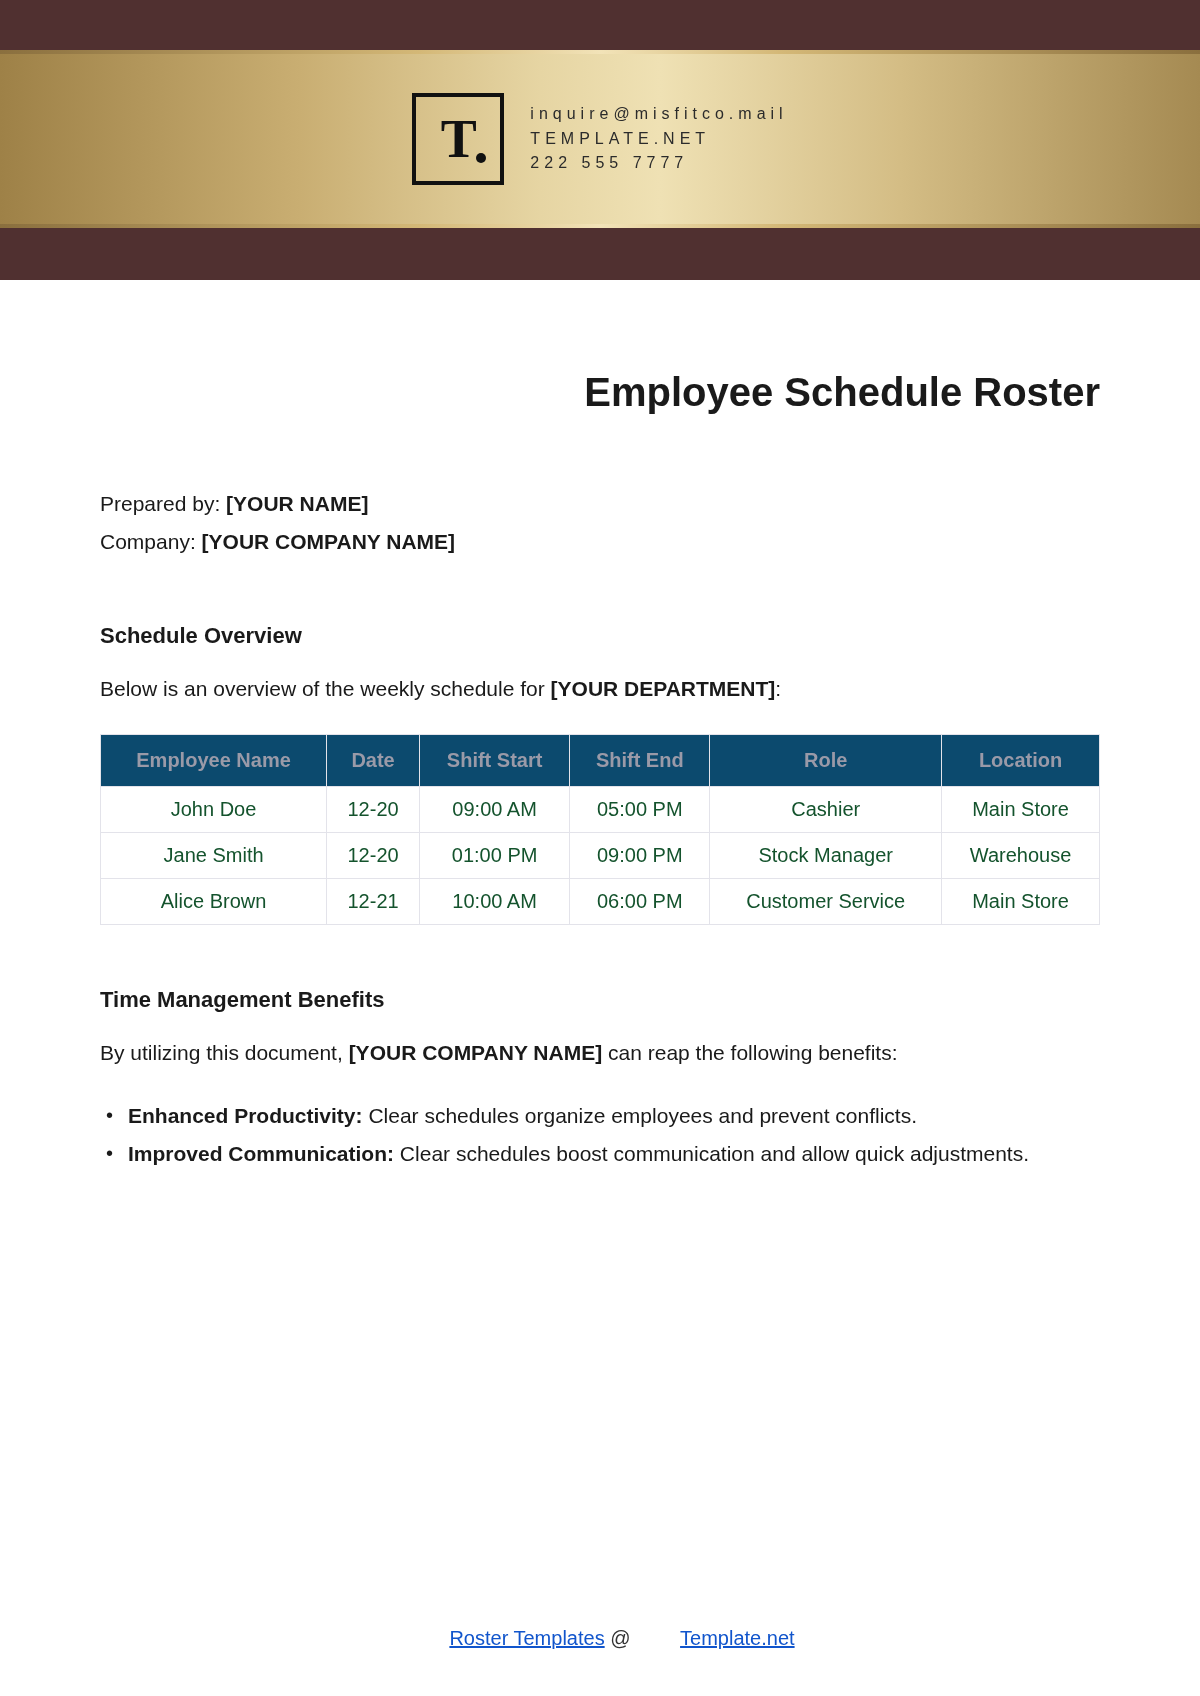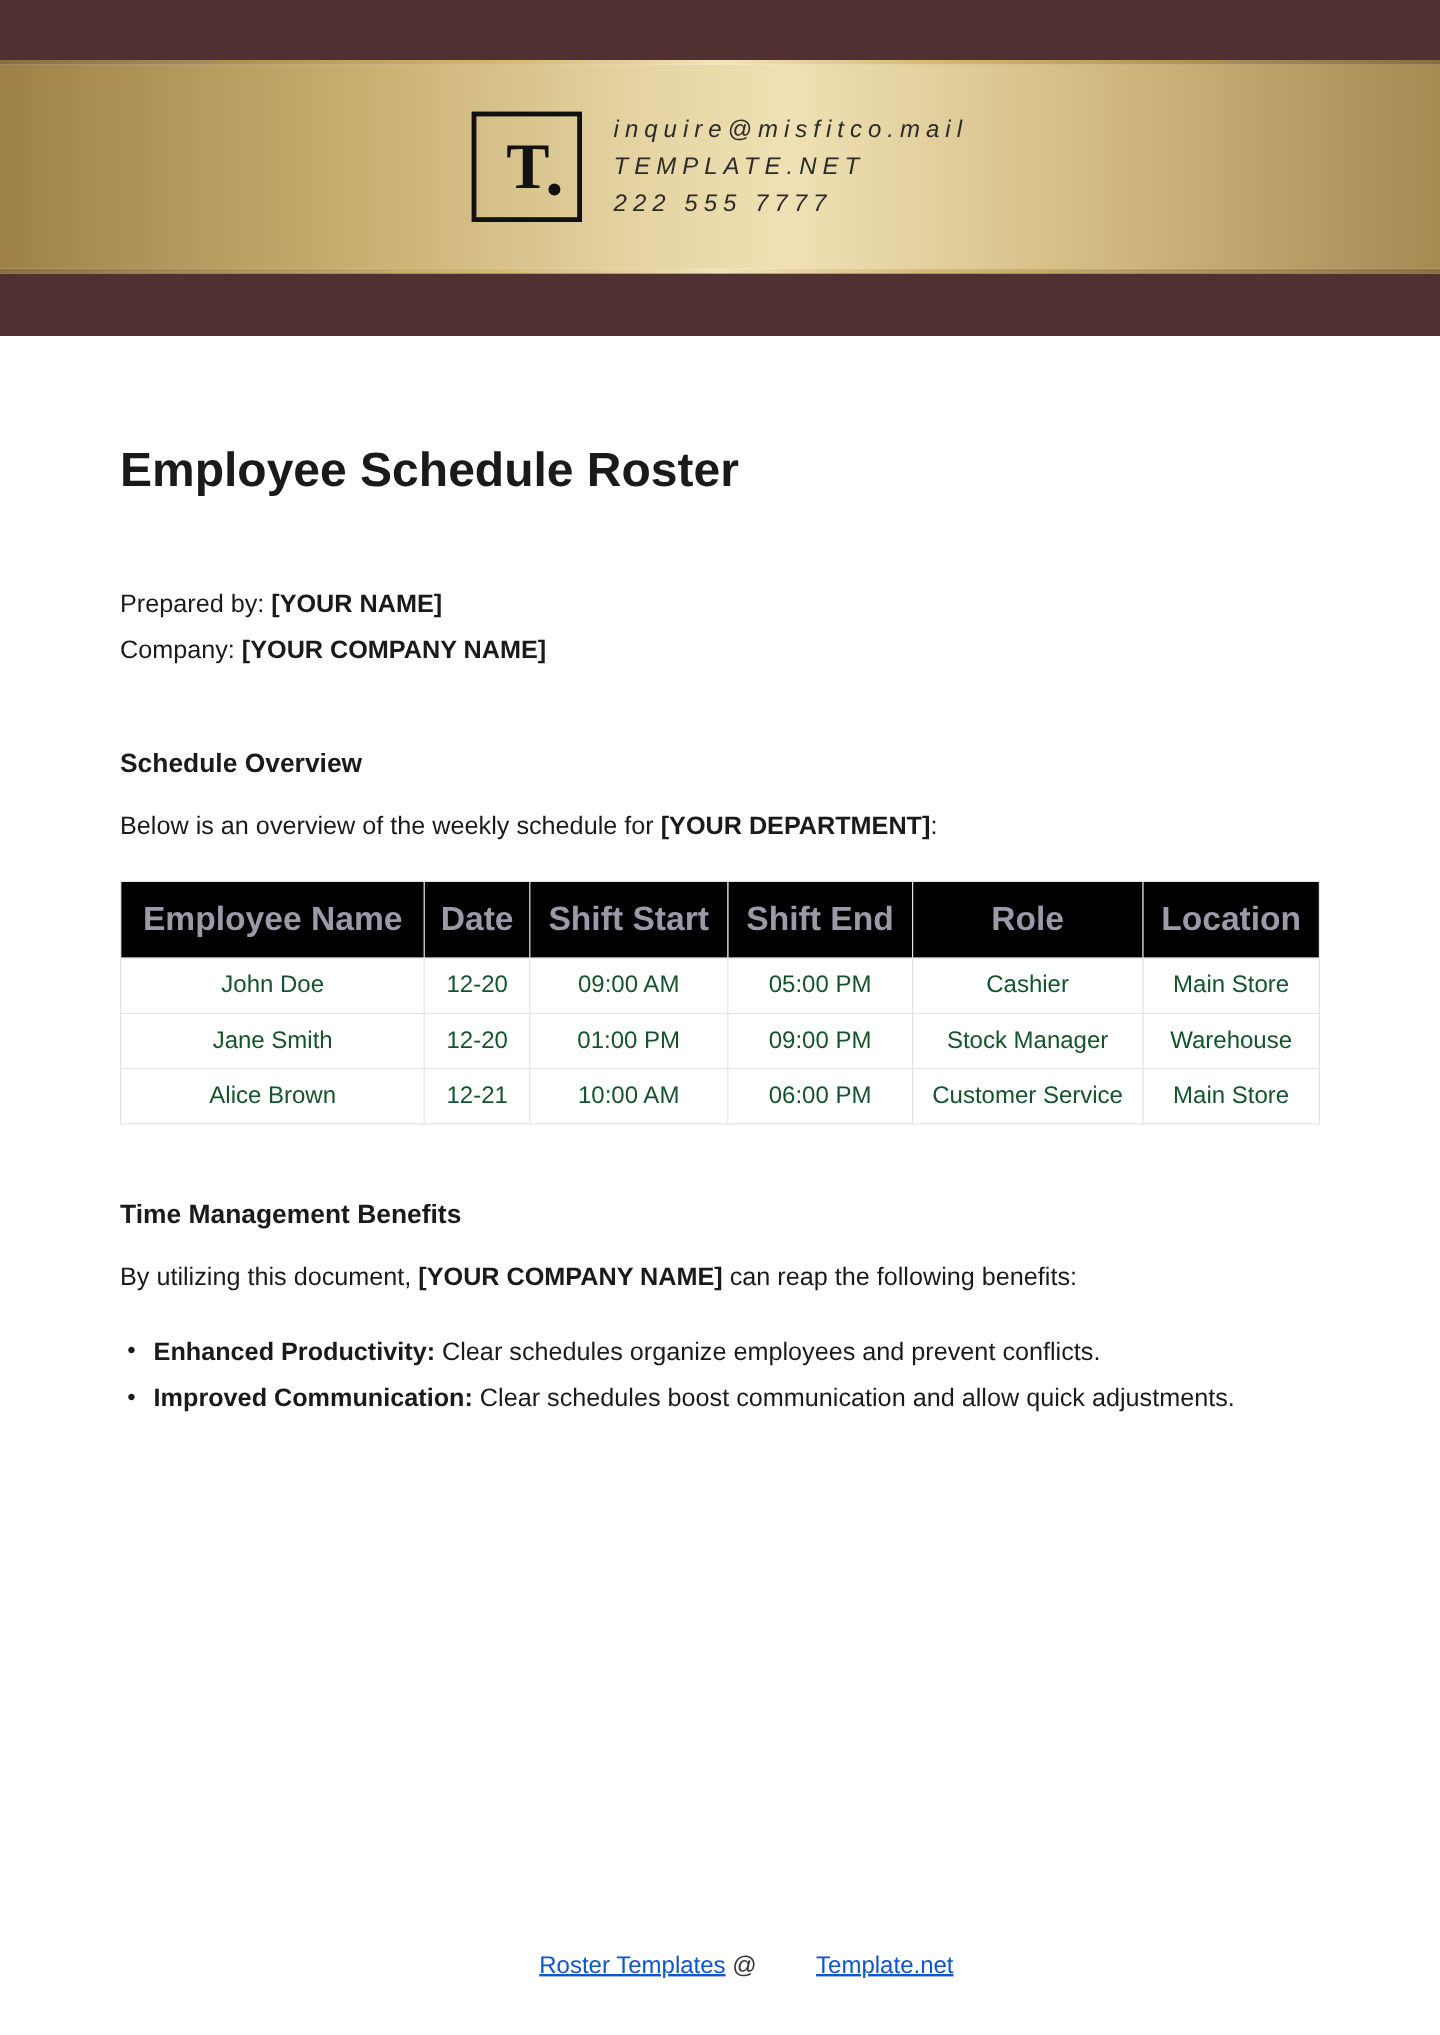--- a/index.html
+++ b/index.html
@@ -51,31 +51,30 @@
   .logo-dot {
     position: absolute;
     bottom: 18px;
     right: 14px;
     width: 10px;
     height: 10px;
     background: #111;
     border-radius: 50%;
   }
   .contact-block {
-    font-size: 20px;
+    font-size: 16px;
     letter-spacing: 5px;
     color: #2b2b2b;
     line-height: 1.55;
-    font-style: italic;
   }
   .content {
     padding: 90px 100px 0 100px;
   }
   h1 {
-    text-align: left;
+    text-align: right;
     font-size: 40px;
     font-weight: 700;
     color: #1a1a1a;
     margin-bottom: 70px;
   }
   .meta-lines p {
     font-size: 21px;
     line-height: 1.8;
   }
   .meta-lines strong { font-weight: 700; }
@@ -97,24 +96,24 @@
     border-collapse: collapse;
     font-size: 20px;
   }
   th, td {
     border: 1px solid #e3e3ea;
     padding: 11px 10px;
     text-align: center;
     vertical-align: middle;
   }
   th {
-    background: #000000;
+    background: #0c4a6e;
     color: #9a9aa8;
     font-weight: 700;
-    font-size: 28px;
+    font-size: 20px;
     line-height: 1.45;
   }
   td { color: #14532d; }
   ul.benefits {
     list-style: none;
     padding-left: 4px;
     font-size: 21px;
   }
   ul.benefits li {
     position: relative;

